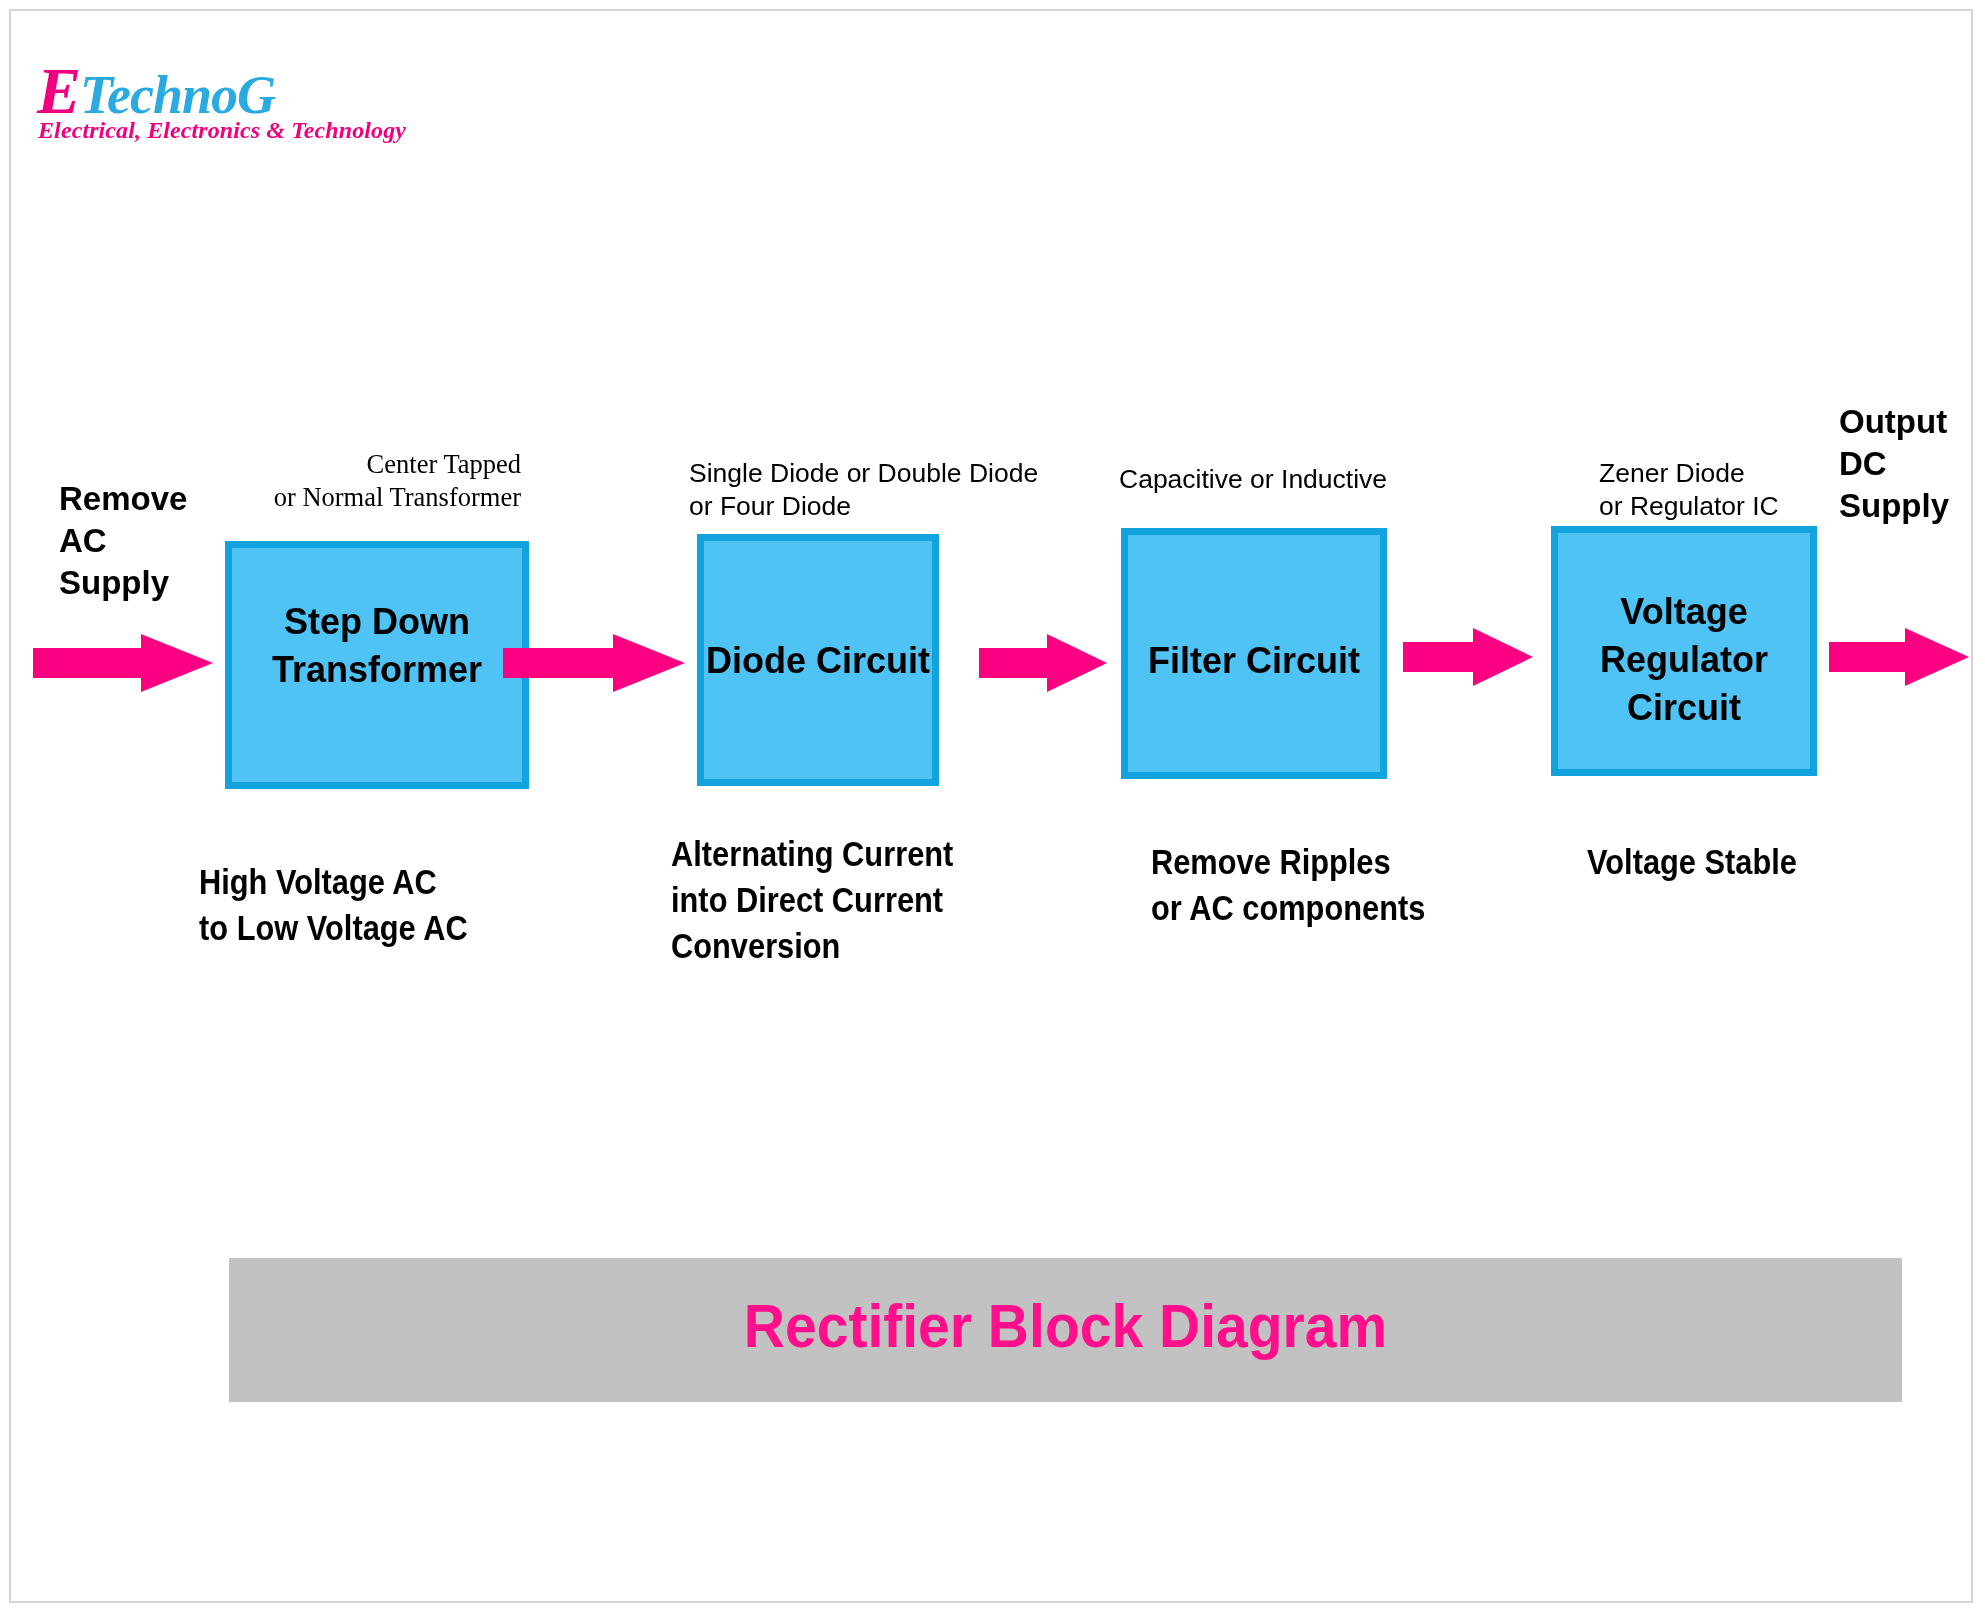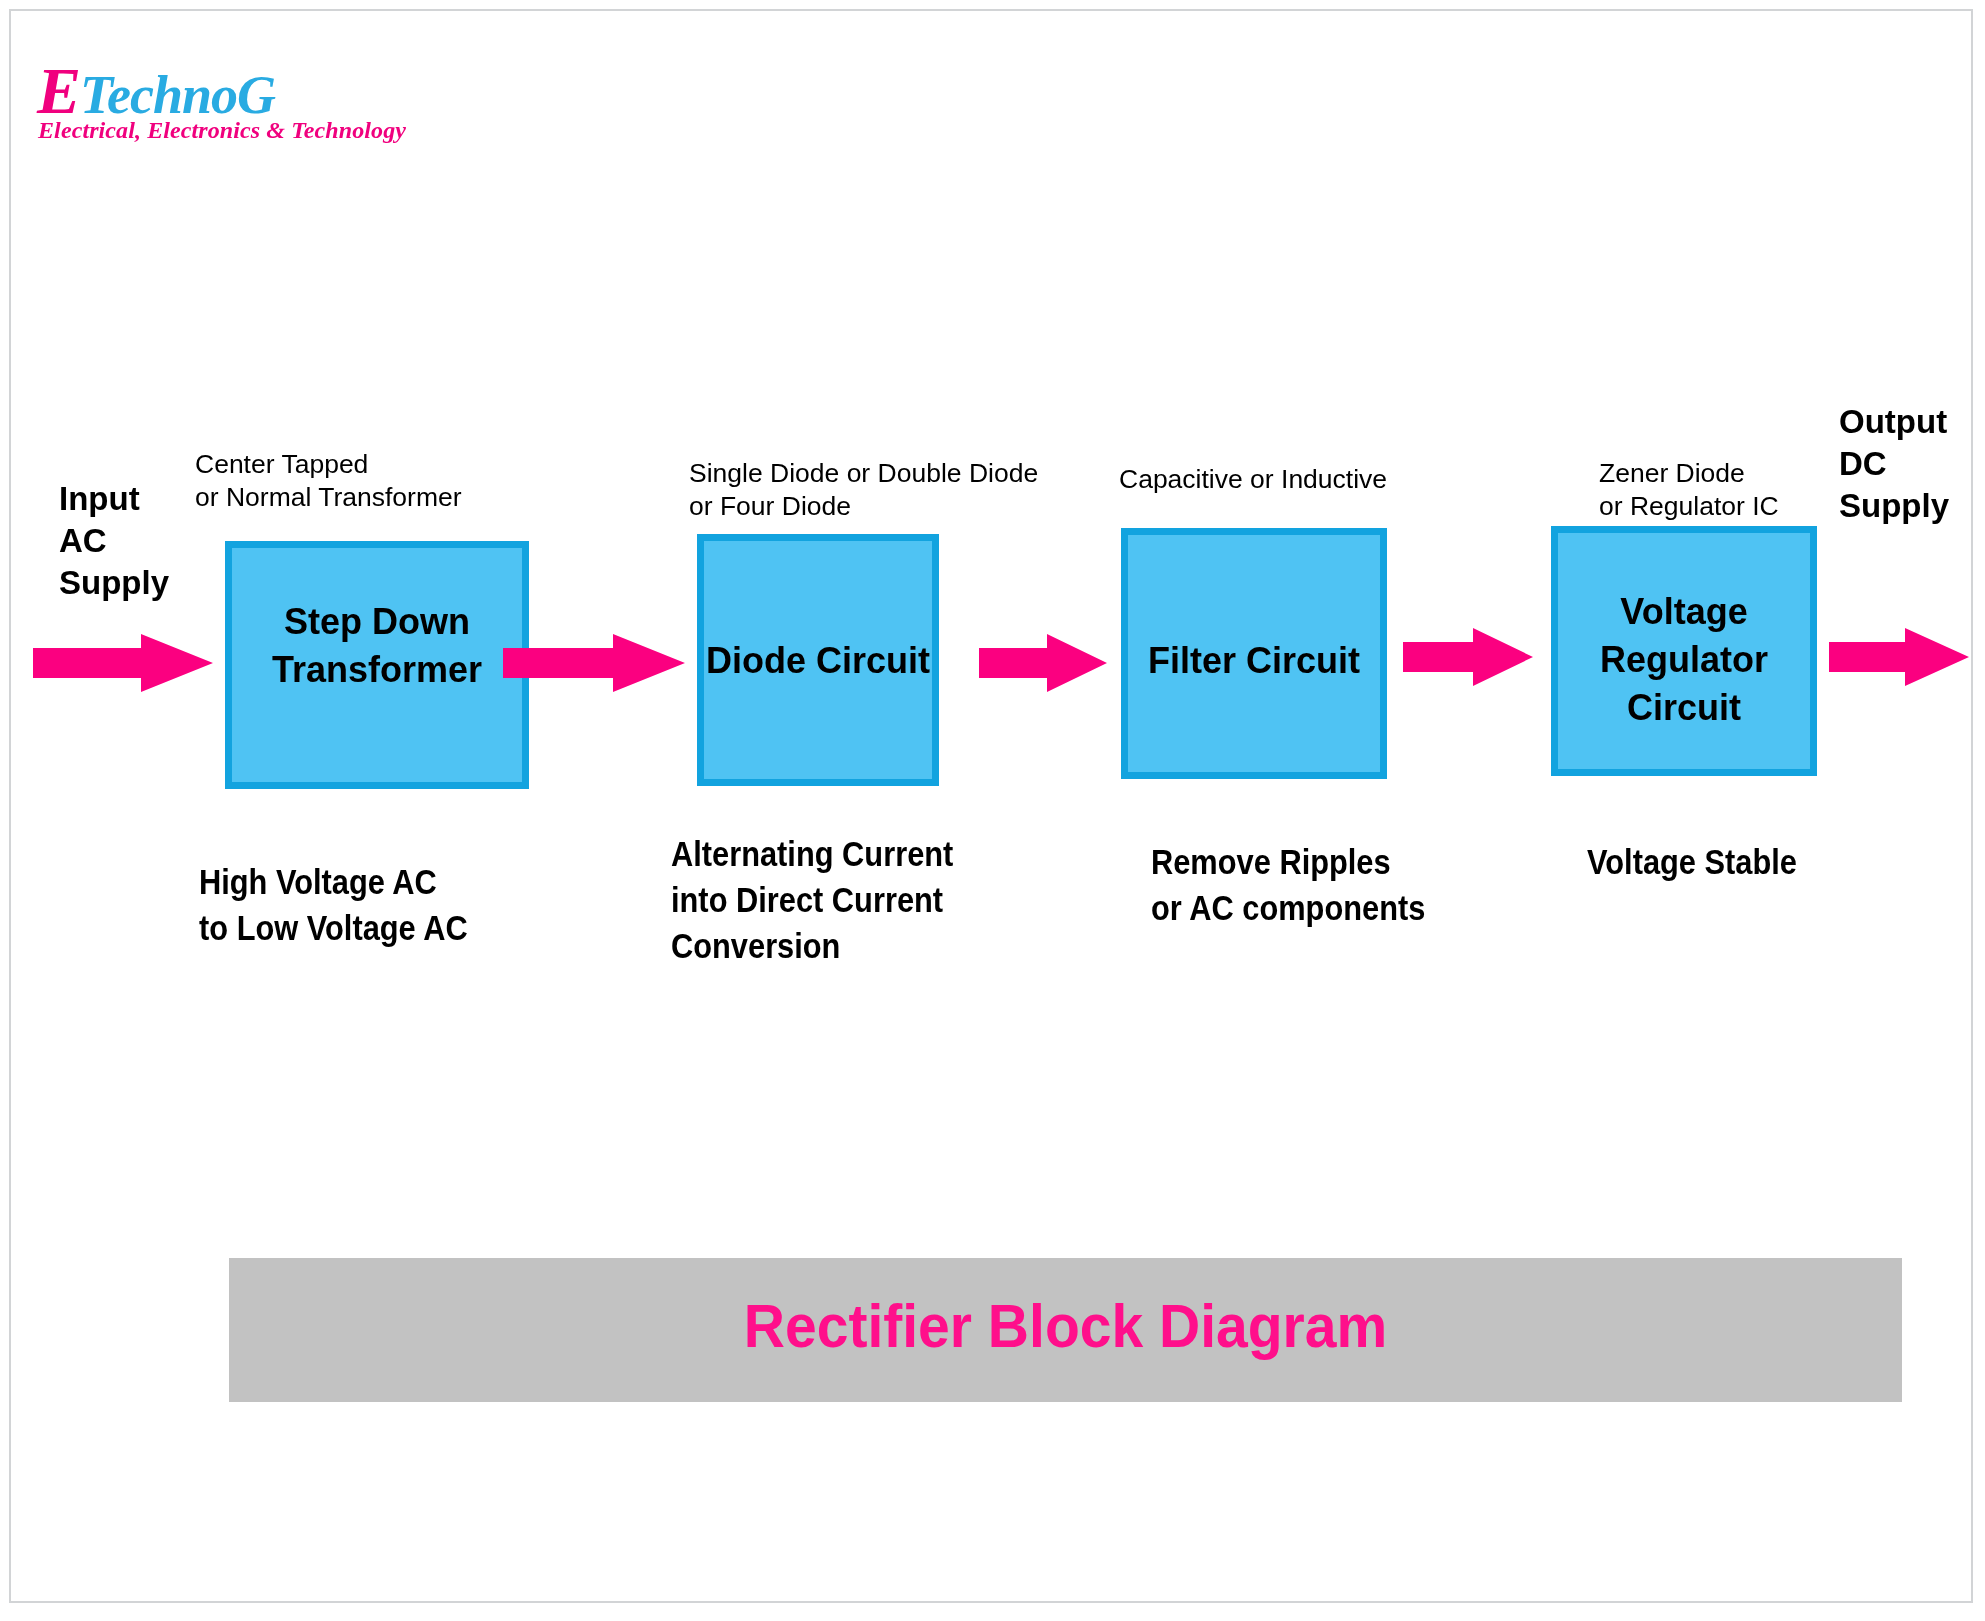--- a/index.html
+++ b/index.html
@@ -73,21 +73,21 @@
   .toplabel {
     position: absolute;
     color: #000000;
     font-family: "Liberation Sans", sans-serif;
     font-weight: normal;
     font-size: 26.5px;
     line-height: 33px;
     white-space: pre-line;
     text-align: left;
   }
-  .toplabel.center { text-align: left; }
+  .toplabel.center { text-align: right; font-family: Liberation Serif, serif; }
 
   .edgelabel {
     position: absolute;
     color: #000000;
     font-weight: bold;
     font-size: 33px;
     line-height: 42px;
     white-space: pre-line;
     font-family: "Liberation Sans", sans-serif;
   }
@@ -155,21 +155,21 @@
 <body>
 
 <div id="page">
   <div id="frame">
 
     <div id="logo">
       <div id="logo-word"><span class="e">E</span><span class="rest">TechnoG</span></div>
       <div id="logo-tag">Electrical, Electronics &amp; Technology</div>
     </div>
 
-    <div class="edgelabel" style="left:48px; top:467px; width:160px;">Input
+    <div class="edgelabel" style="left:48px; top:467px; width:160px;">Remove
 AC
 Supply</div>
 
     <div class="edgelabel" style="left:1828px; top:390px; width:160px;">Output
 DC
 Supply</div>
 
     <div class="arrow" style="left:22px; top:623px; width:180px; height:58px;">
       <svg viewBox="0 0 180 58" preserveAspectRatio="none" aria-hidden="true">
         <polygon points="0,14 108,14 108,0 180,29 108,58 108,44 0,44" fill="#FB0080"></polygon>

